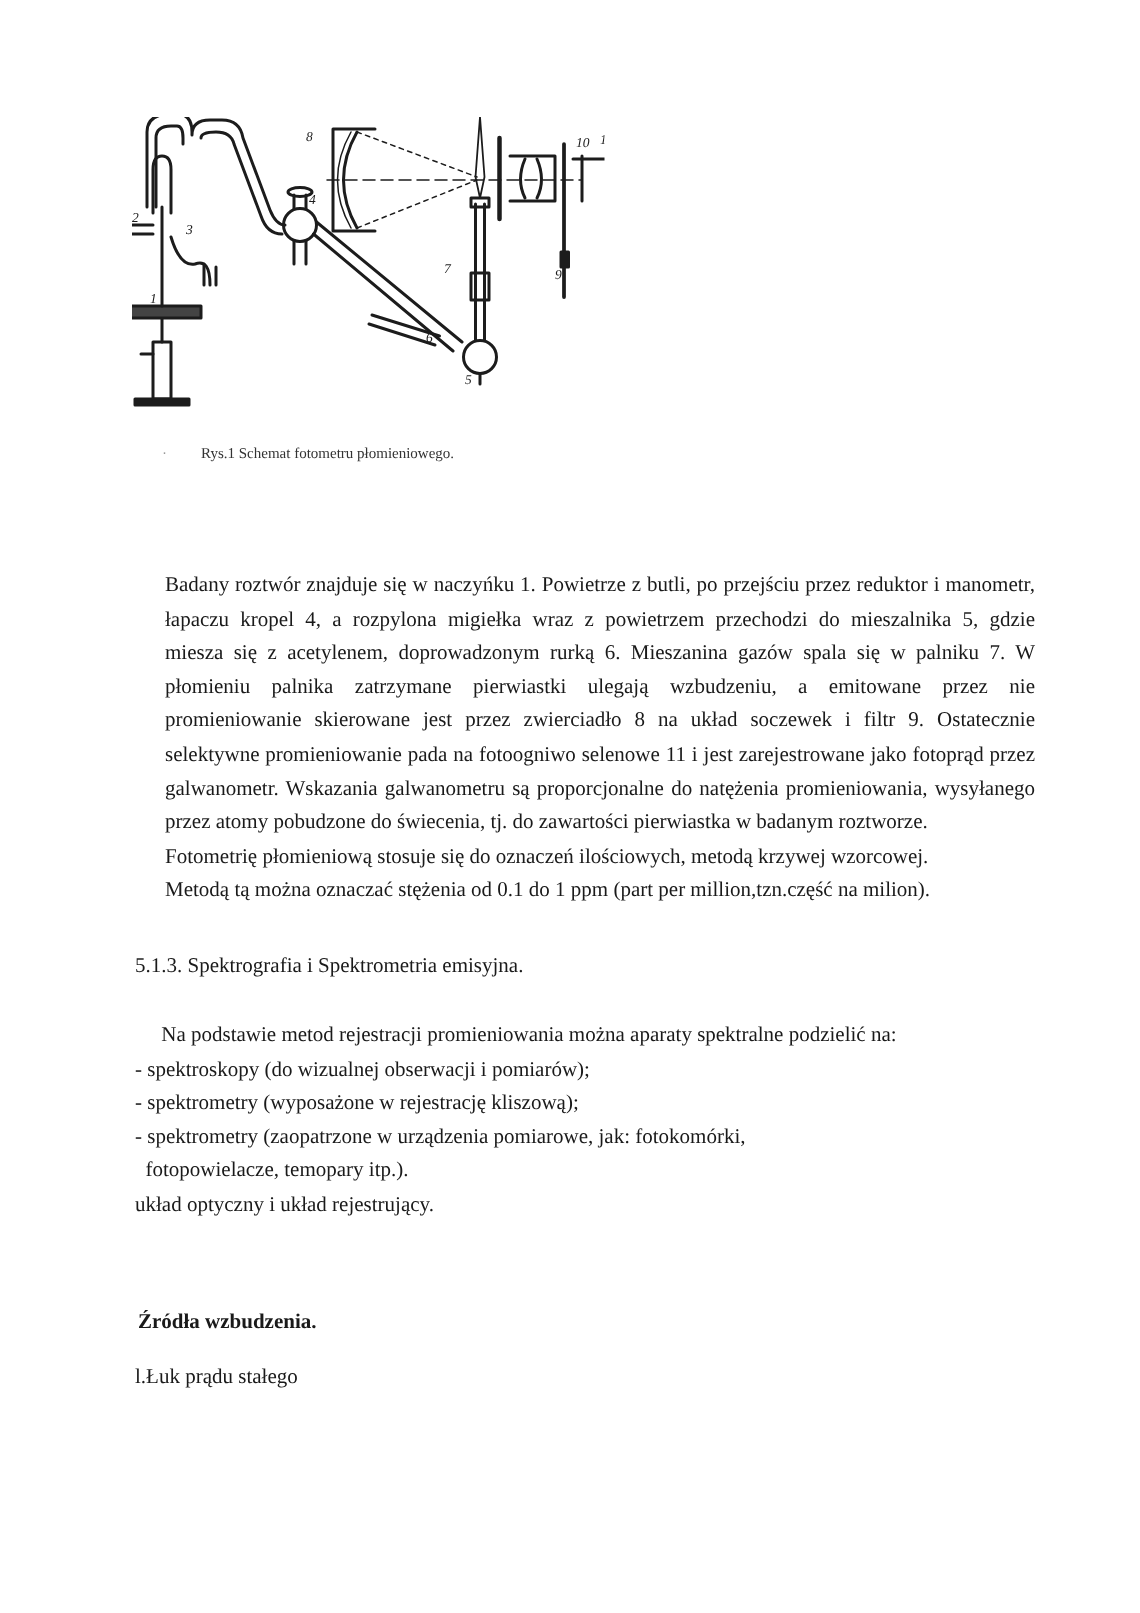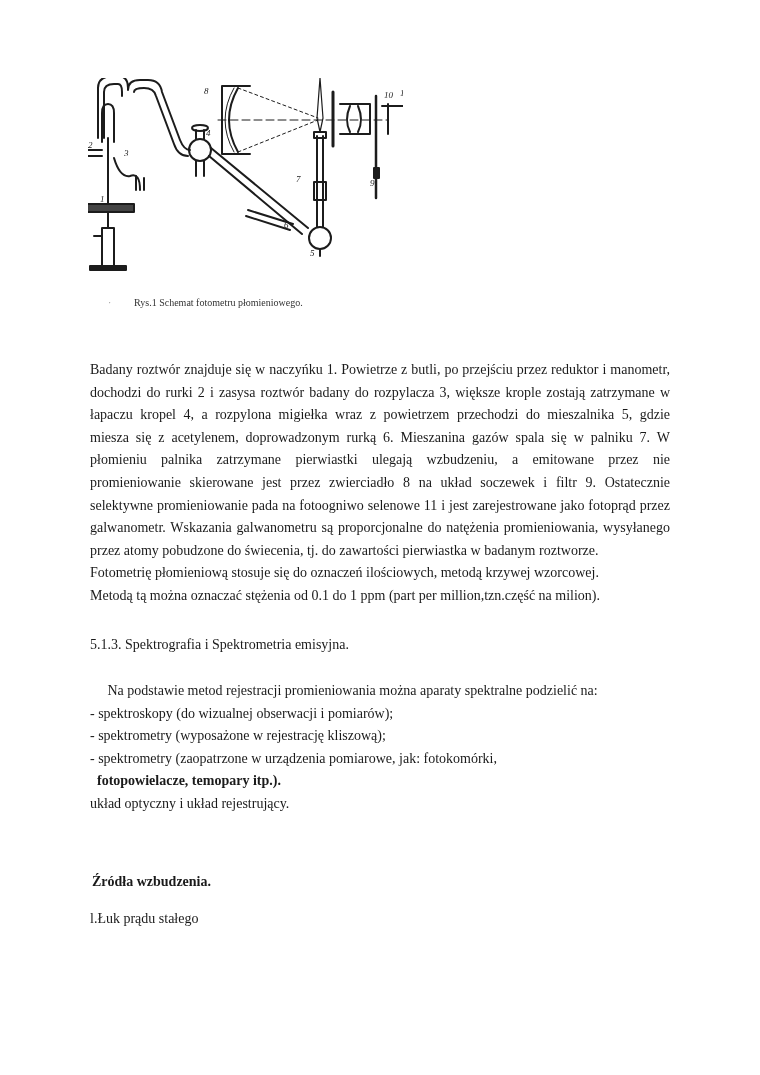--- a/index.html
+++ b/index.html
@@ -103,39 +103,38 @@
       <text x="282" y="108" font-size="9" font-style="italic" fill="#1c1c1c" stroke="none" font-family="Liberation Serif, serif">9</text>
       <text x="296" y="20" font-size="9" font-style="italic" fill="#1c1c1c" stroke="none" font-family="Liberation Serif, serif">10</text>
       <text x="312" y="18" font-size="9" font-style="italic" fill="#1c1c1c" stroke="none" font-family="Liberation Serif, serif">11</text>
     </svg>
 </div>
 
 <div class="caption">
   <span class="dot">·</span><span>Rys.1 Schemat fotometru płomieniowego.</span>
 </div>
 
-<div class="para" style="top:359px;">
+<div class="para" style="top:380px;margin-left:20px;">
   <span class="jl">Badany roztwór znajduje się w naczyńku 1. Powietrze z butli, po przejściu przez reduktor i manometr,</span>
-  <span class="jl">dochodzi do rurki 2 i zasysa roztwór badany do rozpylacza 3, większe krople zostają zatrzymane w</span>
   <span class="jl">łapaczu kropel 4, a rozpylona migiełka wraz z powietrzem przechodzi do mieszalnika 5, gdzie</span>
   <span class="jl">miesza się z acetylenem, doprowadzonym rurką 6. Mieszanina gazów spala się w palniku 7. W</span>
   <span class="jl">płomieniu palnika zatrzymane pierwiastki ulegają wzbudzeniu, a emitowane przez nie</span>
   <span class="jl">promieniowanie skierowane jest przez zwierciadło 8 na układ soczewek i filtr 9. Ostatecznie</span>
   <span class="jl">selektywne promieniowanie pada na fotoogniwo selenowe 11 i jest zarejestrowane jako fotoprąd przez</span>
   <span class="jl">galwanometr. Wskazania galwanometru są proporcjonalne do natężenia promieniowania, wysyłanego</span>
   <span class="line">przez atomy pobudzone do świecenia, tj. do zawartości pierwiastka w badanym roztworze.</span>
   <span class="line">Fotometrię płomieniową stosuje się do oznaczeń ilościowych, metodą krzywej wzorcowej.</span>
   <span class="line">Metodą tą można oznaczać stężenia od 0.1 do 1 ppm (part per million,tzn.część na milion).</span>
 </div>
 
 <div class="heading" style="top:637px;">5.1.3. Spektrografia i Spektrometria emisyjna.</div>
 
 <div class="para" style="top:680px;">
   <span class="line" style="white-space:pre;">     Na podstawie metod rejestracji promieniowania można aparaty spektralne podzielić na:</span>
   <span class="line">- spektroskopy (do wizualnej obserwacji i pomiarów);</span>
   <span class="line">- spektrometry (wyposażone w rejestrację kliszową);</span>
   <span class="line">- spektrometry (zaopatrzone w urządzenia pomiarowe, jak: fotokomórki,</span>
-  <span class="line" style="white-space:pre;font-weight:bold;">  fotopowielacze, temopary itp.).</span>
+  <span class="line" style="white-space:pre;">  fotopowielacze, temopary itp.).</span>
   <span class="line">układ optyczny i układ rejestrujący.</span>
 </div>
 
 <div class="heading bold" style="top:874px; left:92px;">Źródła wzbudzenia.</div>
 <div class="heading" style="top:911px;">l.Łuk prądu stałego</div>
 
 </body></html>

